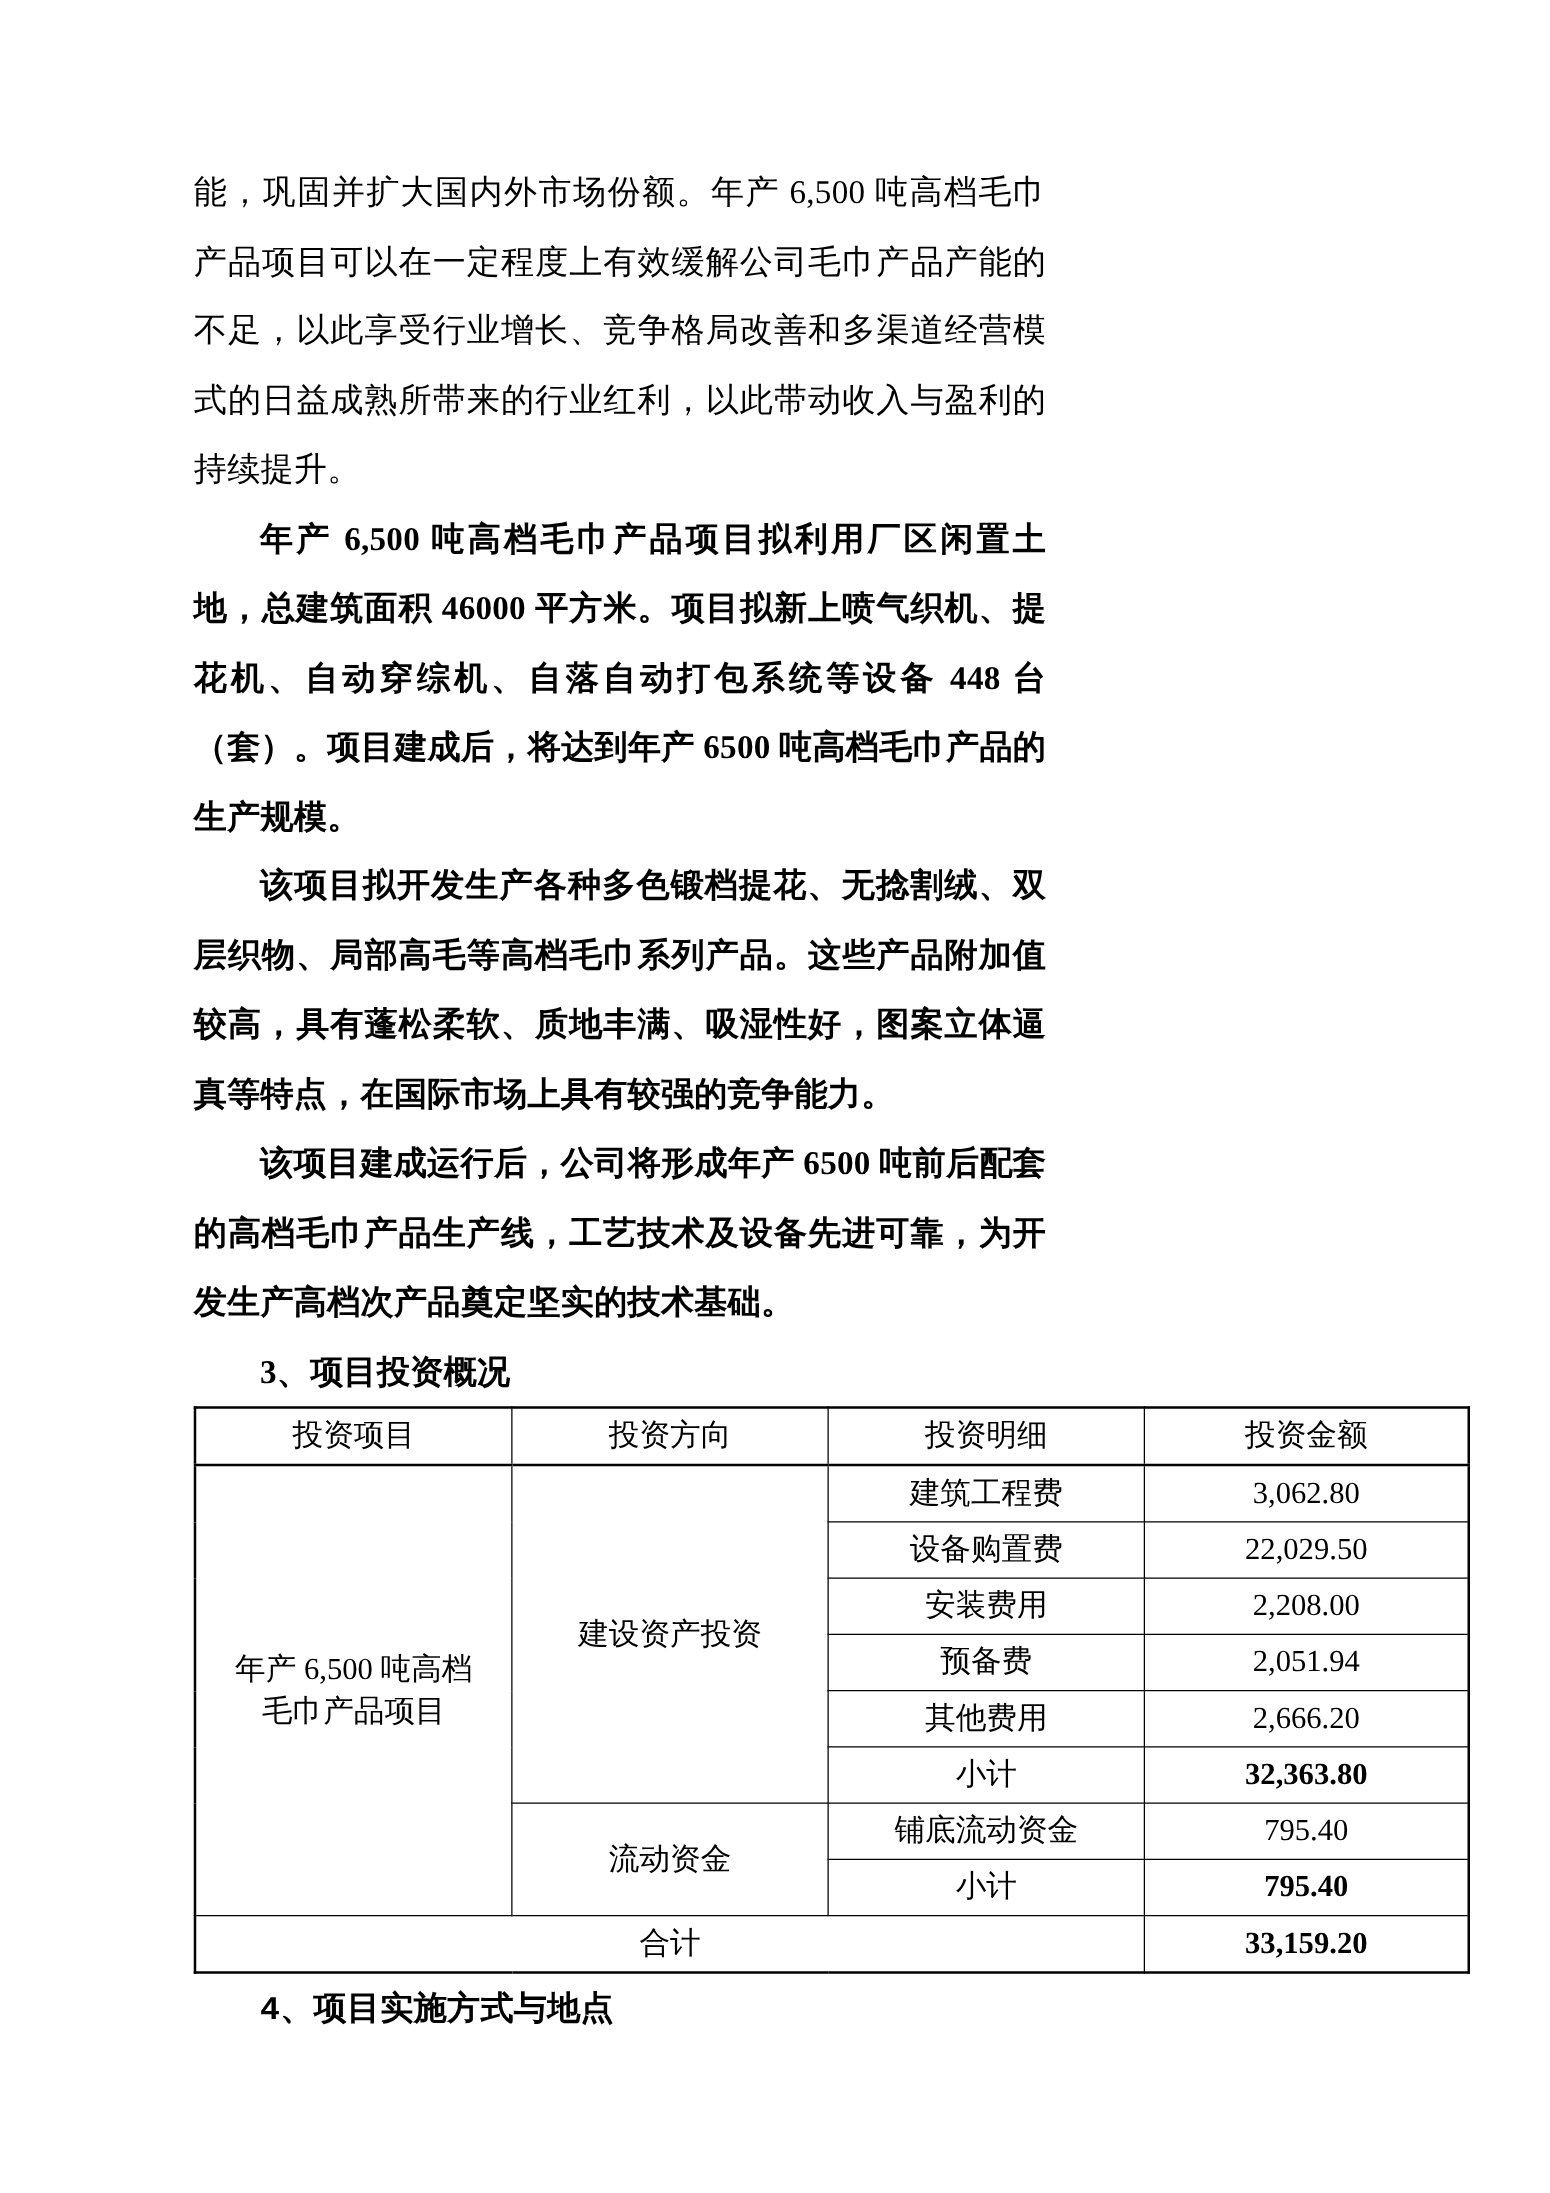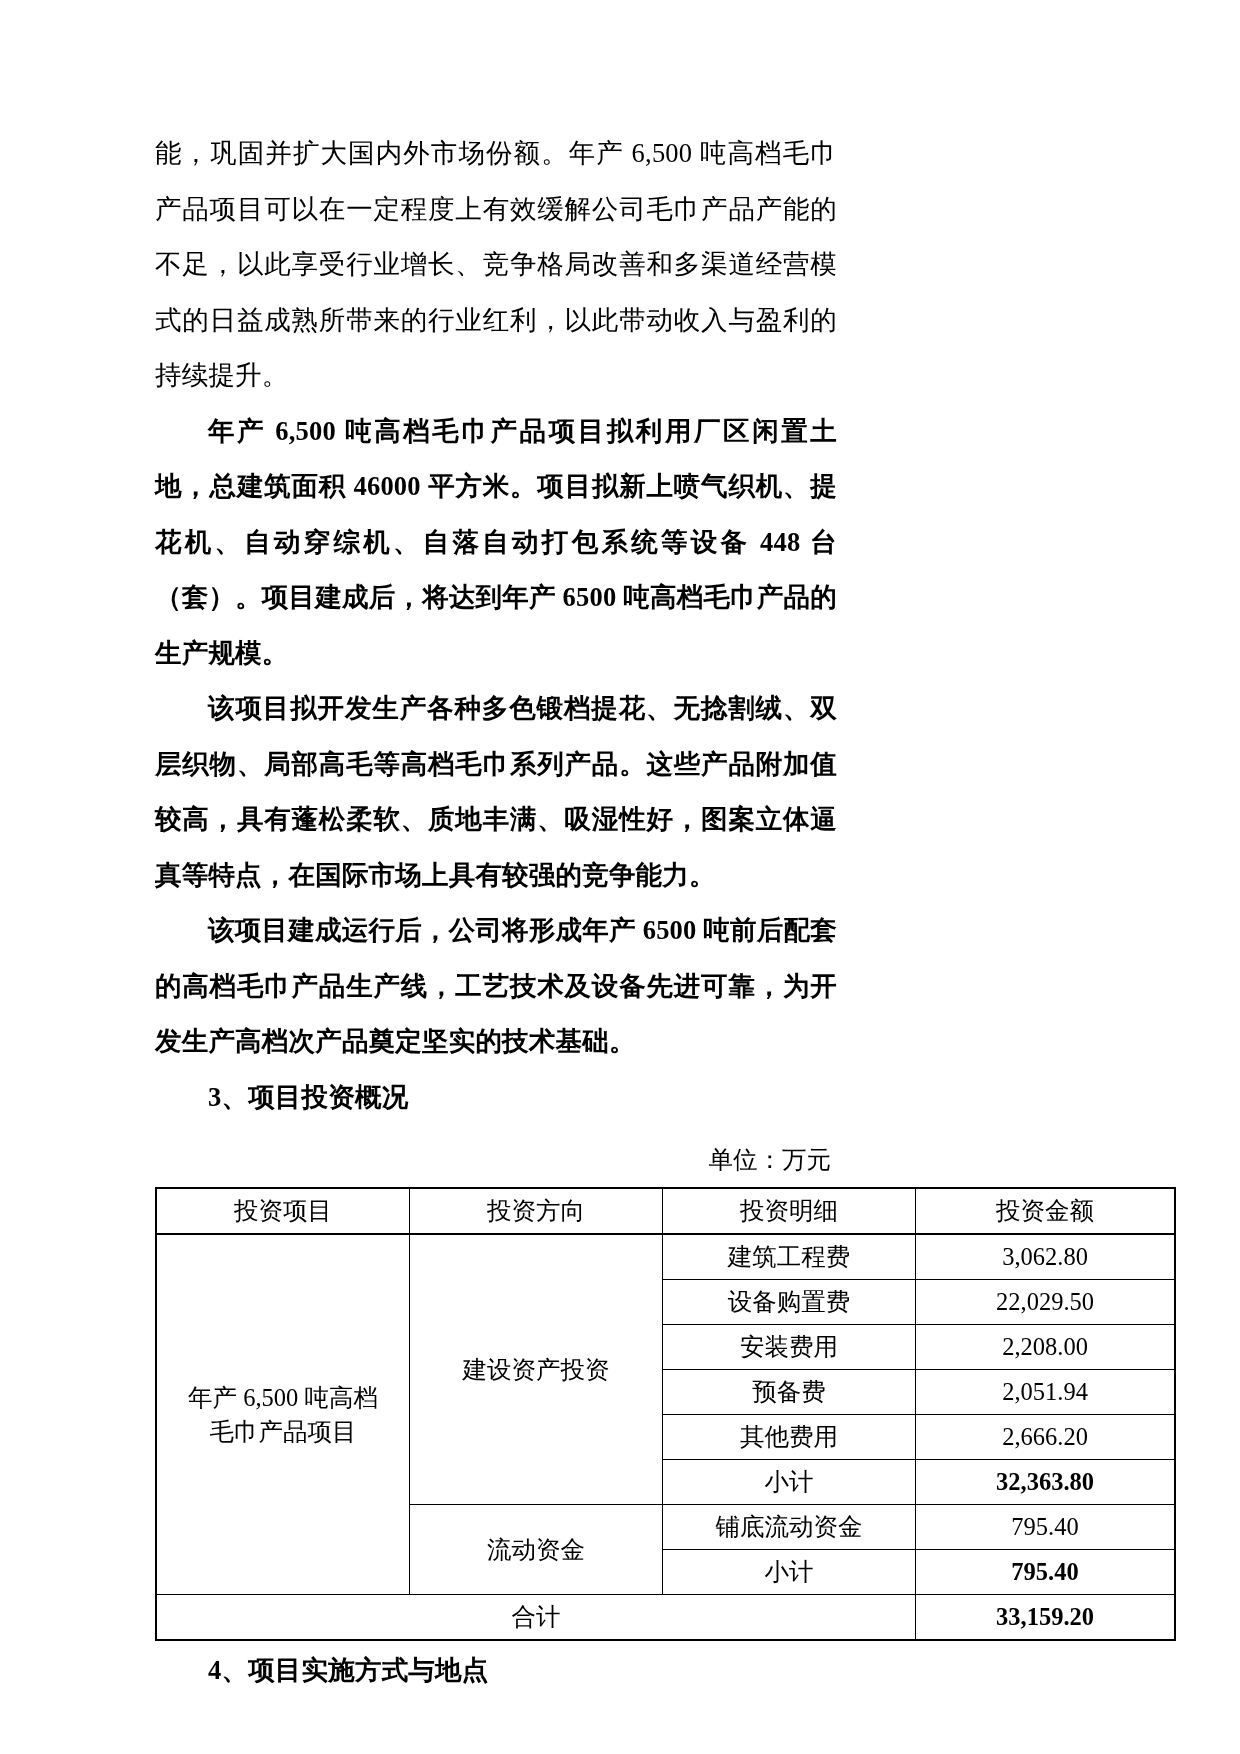--- a/index.html
+++ b/index.html
@@ -80,40 +80,40 @@
   .col1 { width: 196px; }
   .col2 { width: 196px; }
   .col3 { width: 196px; }
   .col4 { width: 202px; }
   td.proj {
     line-height: 40px;
     padding: 4px 8px;
   }
   .after-table {
     margin-top: 2px;
+    font-family: Liberation Mono, monospace;
   }
 </style>
 </head>
 <body>
 
 <div class="page">
 
   <p class="para">能，巩固并扩大国内外市场份额。年产 6,500 吨高档毛巾产品项目可以在一定程度上有效缓解公司毛巾产品产能的不足，以此享受行业增长、竞争格局改善和多渠道经营模式的日益成熟所带来的行业红利，以此带动收入与盈利的持续提升。</p>
 
 
   <p class="para indent">年产 6,500 吨高档毛巾产品项目拟利用厂区闲置土地，总建筑面积 46000 平方米。项目拟新上喷气织机、提花机、自动穿综机、自落自动打包系统等设备 448 台（套）。项目建成后，将达到年产 6500 吨高档毛巾产品的生产规模。</p>
 
   <p class="para indent">该项目拟开发生产各种多色锻档提花、无捻割绒、双层织物、局部高毛等高档毛巾系列产品。这些产品附加值较高，具有蓬松柔软、质地丰满、吸湿性好，图案立体逼真等特点，在国际市场上具有较强的竞争能力。</p>
 
   <p class="para indent">该项目建成运行后，公司将形成年产 6500 吨前后配套的高档毛巾产品生产线，工艺技术及设备先进可靠，为开发生产高档次产品奠定坚实的技术基础。</p>
 
   <p class="heading">3、项目投资概况</p>
 
 
-  <div class="unit-line">单位：万元</div>
 
   <table class="invest">
     <thead>
       <tr>
         <td class="col1">投资项目</td>
         <td class="col2">投资方向</td>
         <td class="col3">投资明细</td>
         <td class="col4">投资金额</td>
       </tr>
     </thead>

